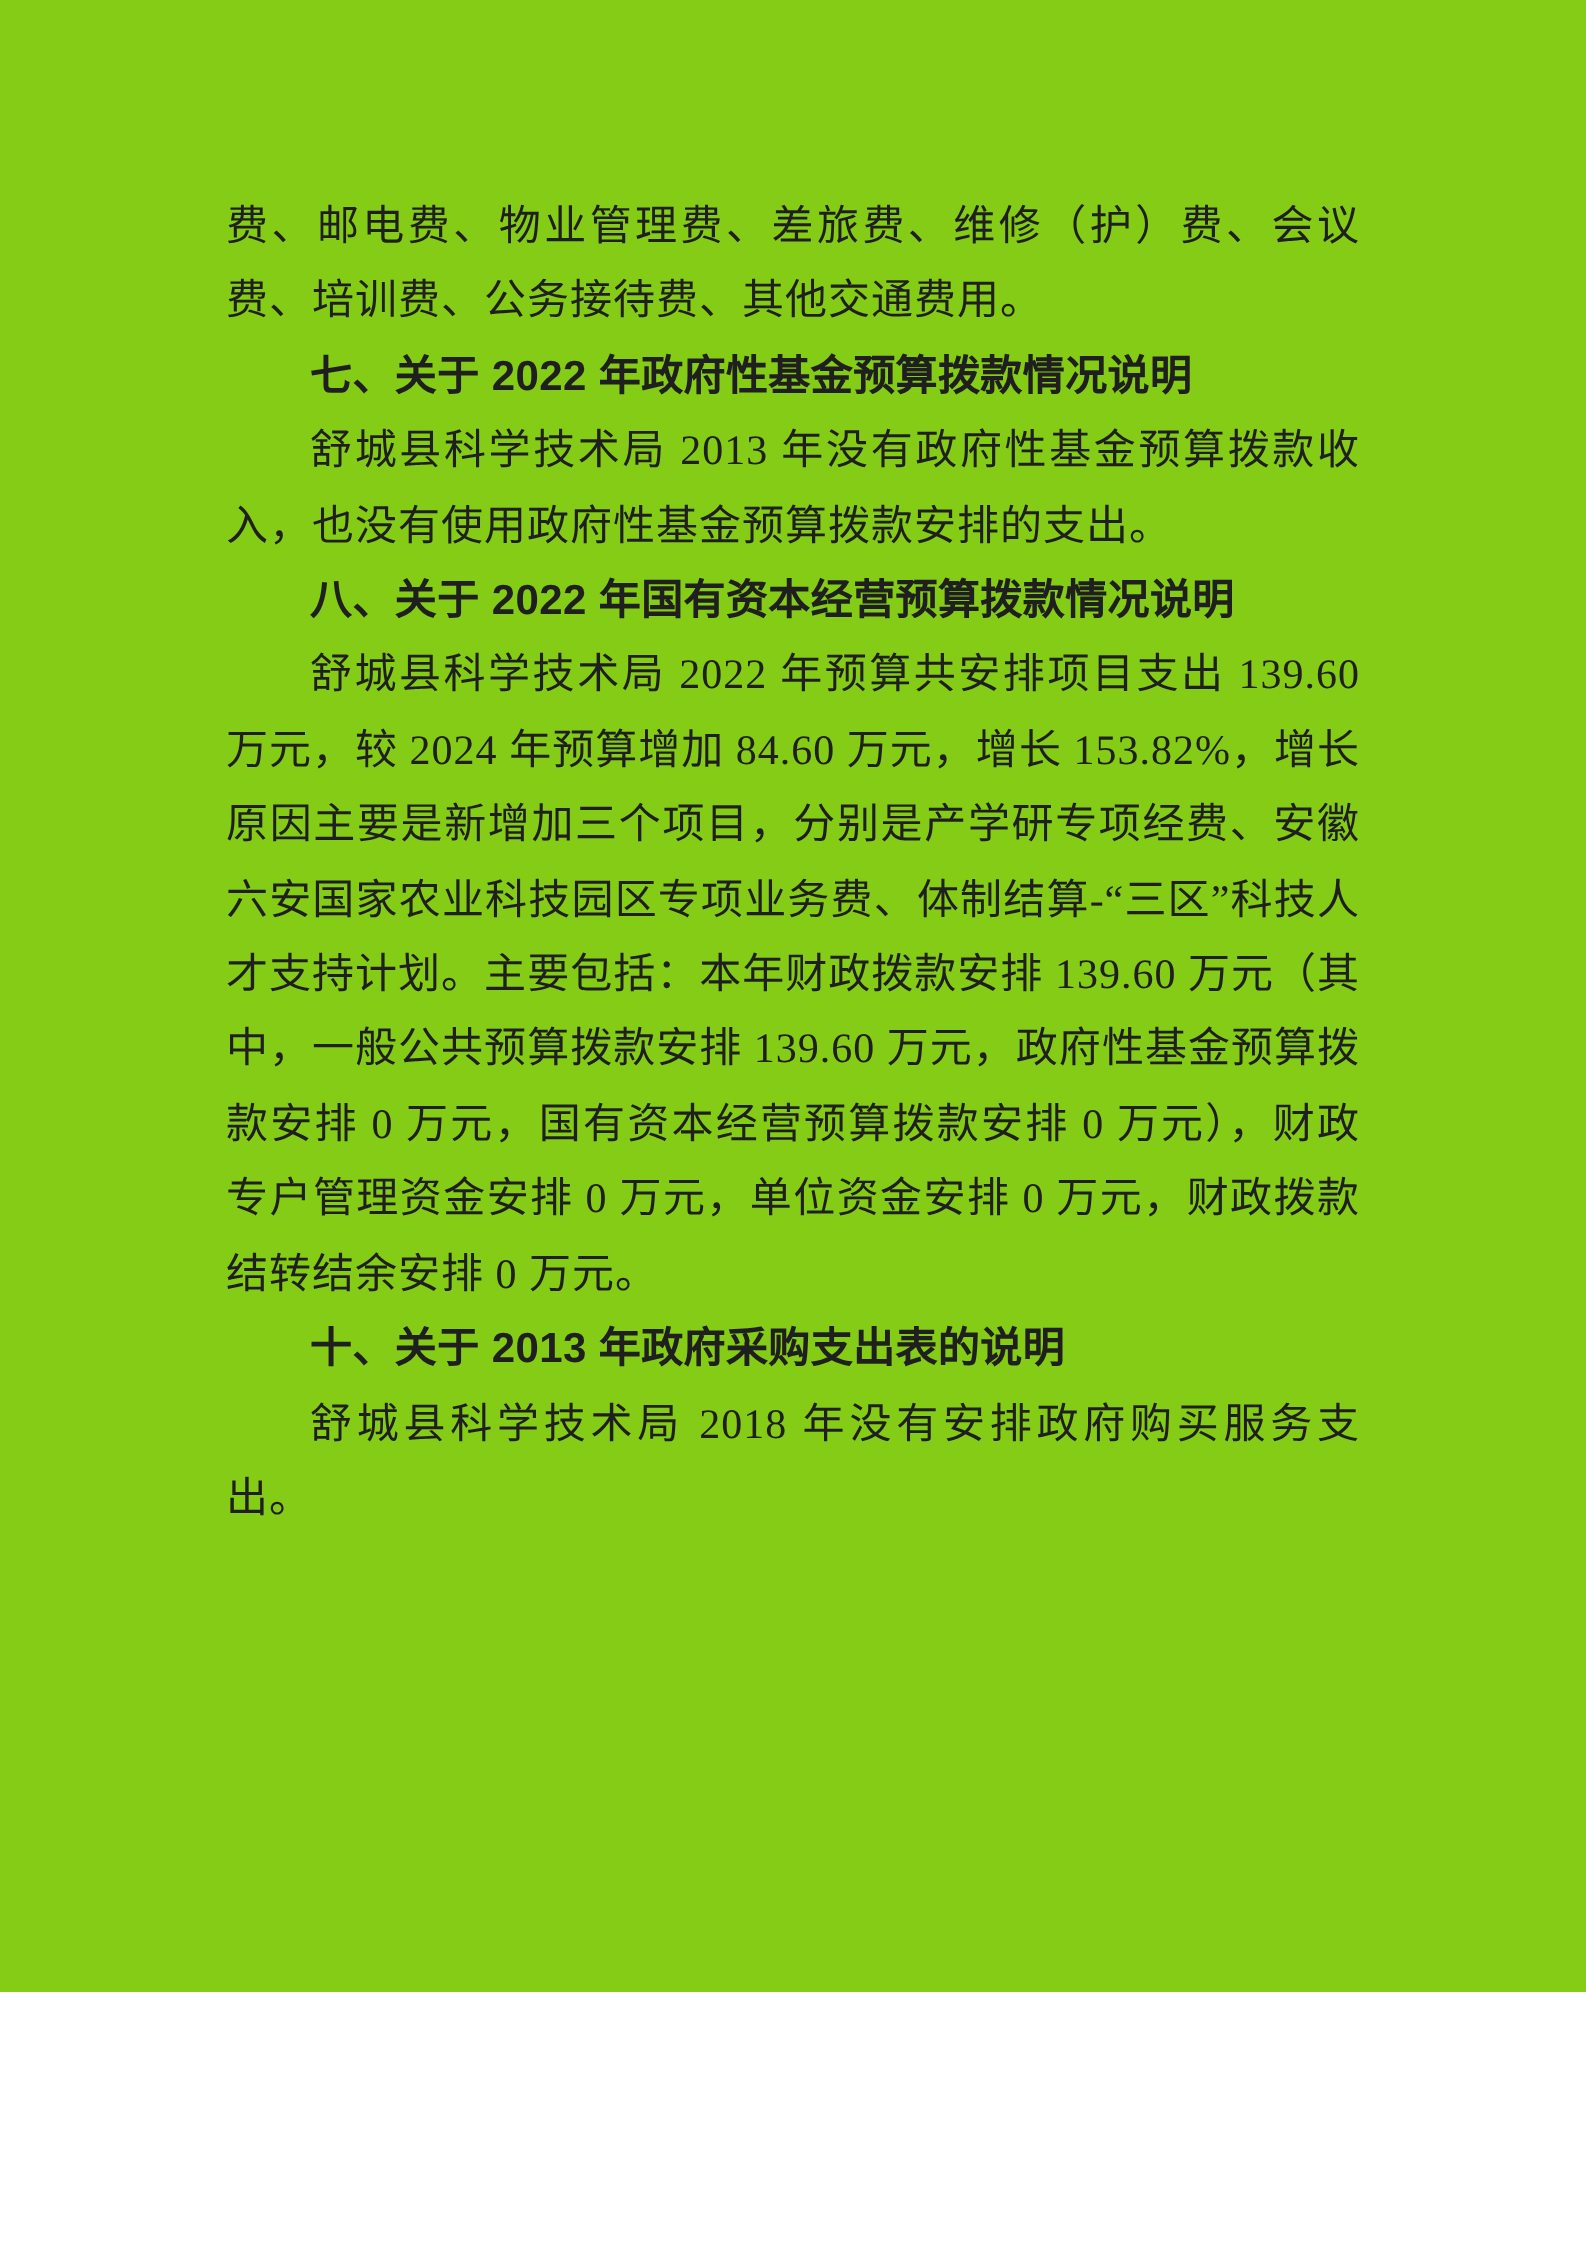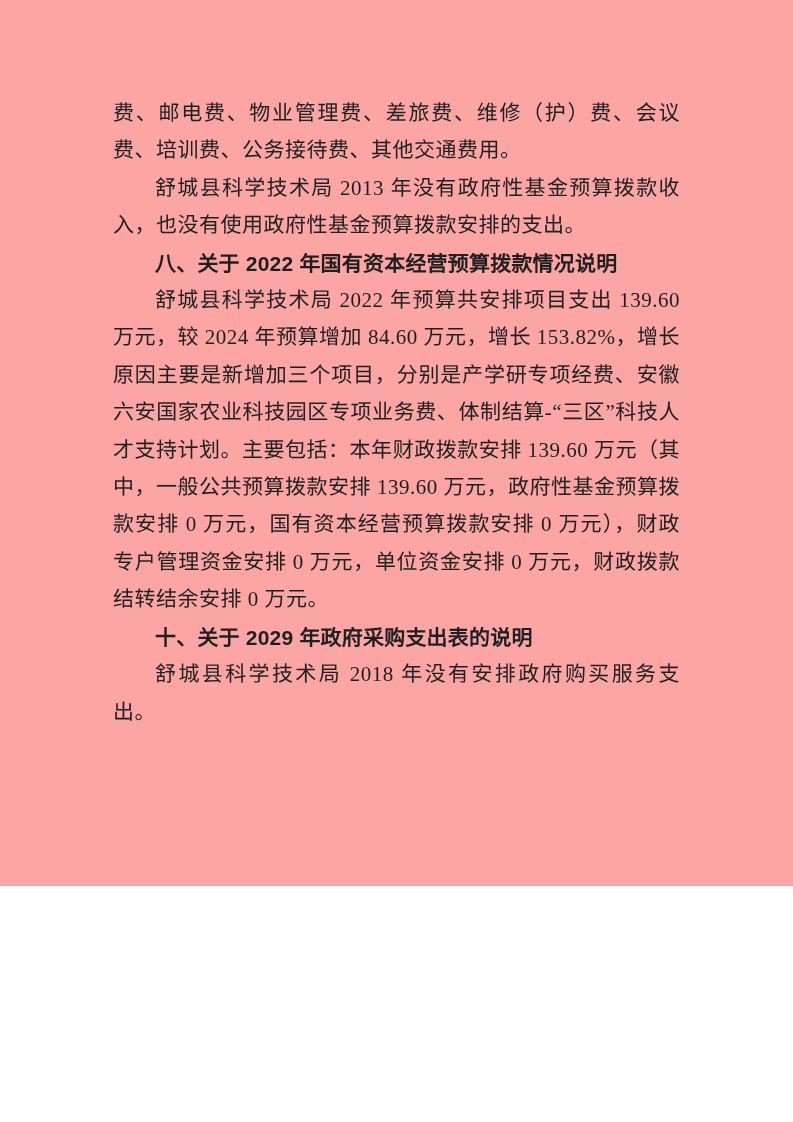--- a/index.html
+++ b/index.html
@@ -4,22 +4,22 @@
 <title>Document Page</title>
 <style>
   html, body {
     margin: 0;
     padding: 0;
     background: #ffffff;
   }
   .page {
     position: relative;
     width: 793px;
-    height: 886px;
-    background: #fca5a5;
+    height: 996px;
+    background: #84cc16;
     overflow: hidden;
     font-family: "Liberation Serif", "DejaVu Serif", serif;
     color: #1f1f1f;
   }
   .content {
     position: absolute;
     left: 113px;
     top: 95px;
     width: 567px;
   }
@@ -57,19 +57,20 @@
     color: #1f1f1f;
     font-family: "Liberation Serif", "DejaVu Serif", serif;
   }
 </style>
 </head>
 <body>
 
 <div class="page">
   <div class="content">
     <p class="para no-indent">费、邮电费、物业管理费、差旅费、维修（护）费、会议费、培训费、公务接待费、其他交通费用。</p>
+    <p class="heading">七、关于 2022 年政府性基金预算拨款情况说明</p>
     <p class="para">舒城县科学技术局 2013 年没有政府性基金预算拨款收入，也没有使用政府性基金预算拨款安排的支出。</p>
     <p class="heading">八、关于 2022 年国有资本经营预算拨款情况说明</p>
     <p class="para">舒城县科学技术局 2022 年预算共安排项目支出 139.60 万元，较 2024 年预算增加 84.60 万元，增长 153.82%，增长原因主要是新增加三个项目，分别是产学研专项经费、安徽六安国家农业科技园区专项业务费、体制结算-“三区”科技人才支持计划。主要包括：本年财政拨款安排 139.60 万元（其中，一般公共预算拨款安排 139.60 万元，政府性基金预算拨款安排 0 万元，国有资本经营预算拨款安排 0 万元），财政专户管理资金安排 0 万元，单位资金安排 0 万元，财政拨款结转结余安排 0 万元。</p>
-    <p class="heading">十、关于 2029 年政府采购支出表的说明</p>
+    <p class="heading">十、关于 2013 年政府采购支出表的说明</p>
     <p class="para">舒城县科学技术局 2018 年没有安排政府购买服务支出。</p>
   </div>
 </div>
 
 </body></html>

